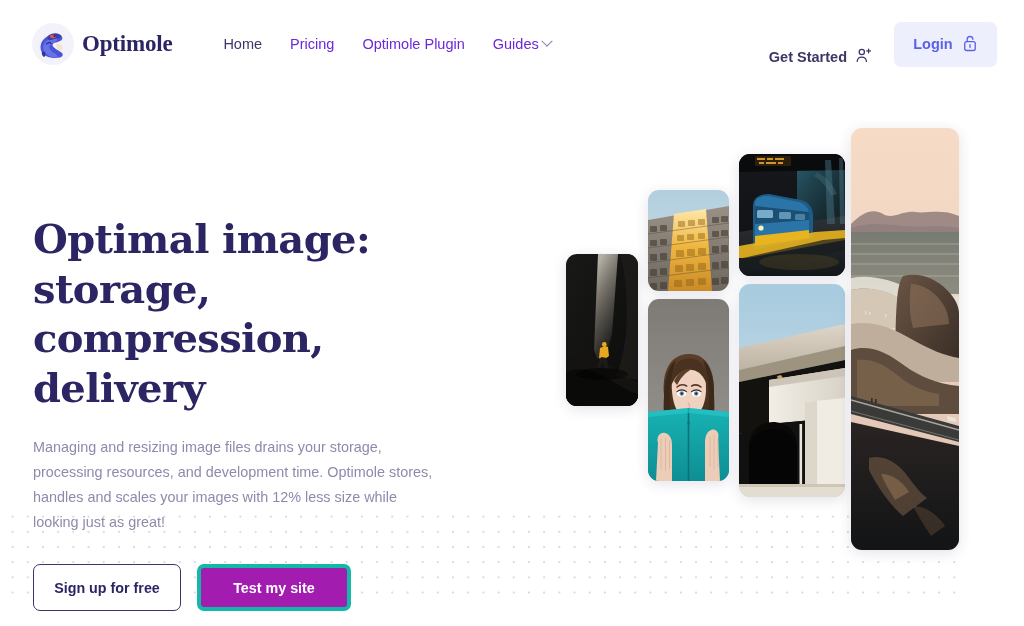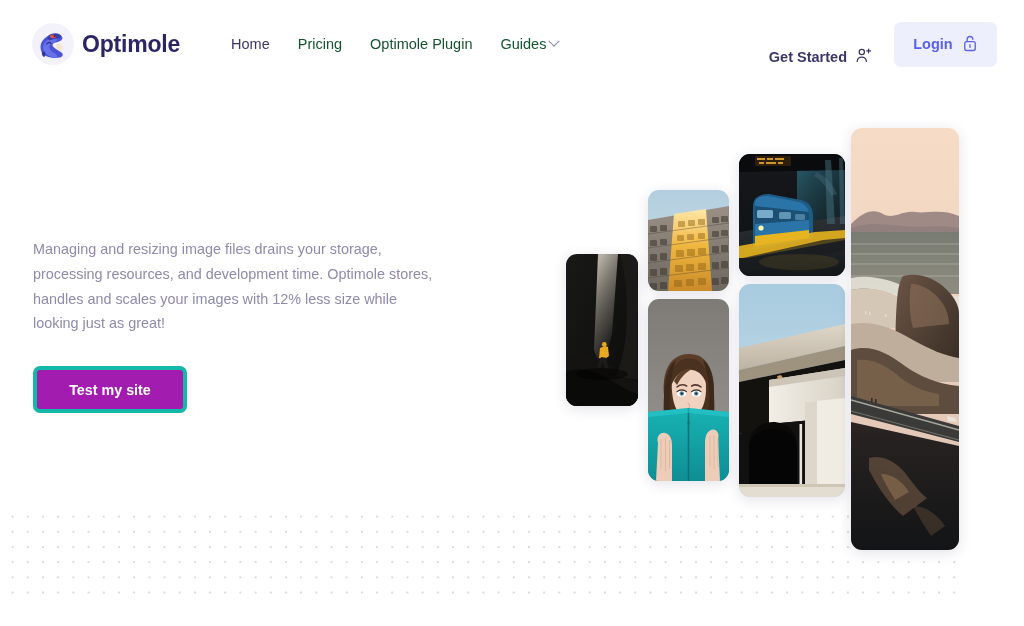--- a/index.html
+++ b/index.html
@@ -44,36 +44,36 @@
     gap: 6px;
     margin-left: 30px;
     text-decoration: none;
   }
   .brand-mark {
     width: 46px; height: 46px;
     position: relative;
     flex: none;
   }
   .brand-name {
-    font-family: Liberation Sans, sans-serif;
+    font-family: Liberation Serif, serif;
     font-weight: bold;
     font-size: 23px;
     letter-spacing: -0.2px;
     color: #2b2564;
   }
 
   nav.main-nav {
     display: flex;
     align-items: center;
     gap: 28px;
     margin-left: 51px;
   }
   .nav-link {
     font-size: 14.5px;
-    color: #14532d;
+    color: #6d28d9;
     text-decoration: none;
     white-space: nowrap;
     display: flex;
     align-items: center;
     gap: 4px;
   }
   .nav-link.active { color: #3c3668; font-weight: 400; }
   .chev {
     display: inline-block;
     width: 8px; height: 8px;
@@ -249,22 +249,24 @@
           <rect x="3.1" y="8.4" width="11.8" height="10" rx="2.2" stroke="#5b62e8" stroke-width="1.5"></rect>
           <path d="M5.8 8.4V5.9a3.2 3.2 0 0 1 6.4 0" stroke="#5b62e8" stroke-width="1.5" stroke-linecap="round"></path>
           <path d="M9 11.9v2.9" stroke="#5b62e8" stroke-width="1.5" stroke-linecap="round"></path>
         </svg>
       </span>
     </button>
   </div>
 </header>
 
 <section id="hero-copy">
+  <h1 id="hero-title">Optimal image: storage, compression, delivery</h1>
   <p id="hero-sub">Managing and resizing image files drains your storage, processing resources, and development time. Optimole stores, handles and scales your images with 12% less size while looking just as great!</p>
   <div id="hero-actions">
+    <button class="btn btn-outline">Sign up for free</button>
     <button class="btn btn-solid">Test my site</button>
   </div>
 </section>
 
 <div id="collage">
 
   <div class="photo" id="photo-cave">
     <svg viewBox="0 0 72 152" preserveAspectRatio="xMidYMid slice" xmlns="http://www.w3.org/2000/svg">
       <defs>
         <linearGradient id="caveBg" x1="0" y1="0" x2="1" y2="1">

